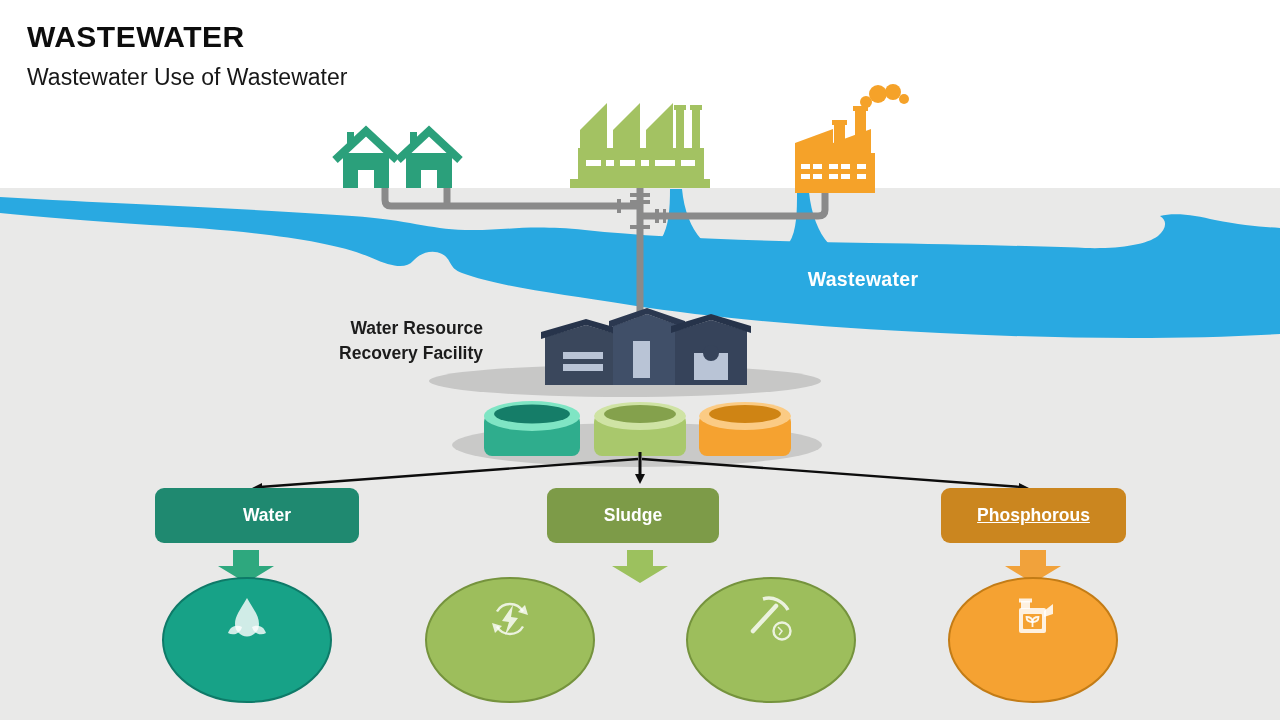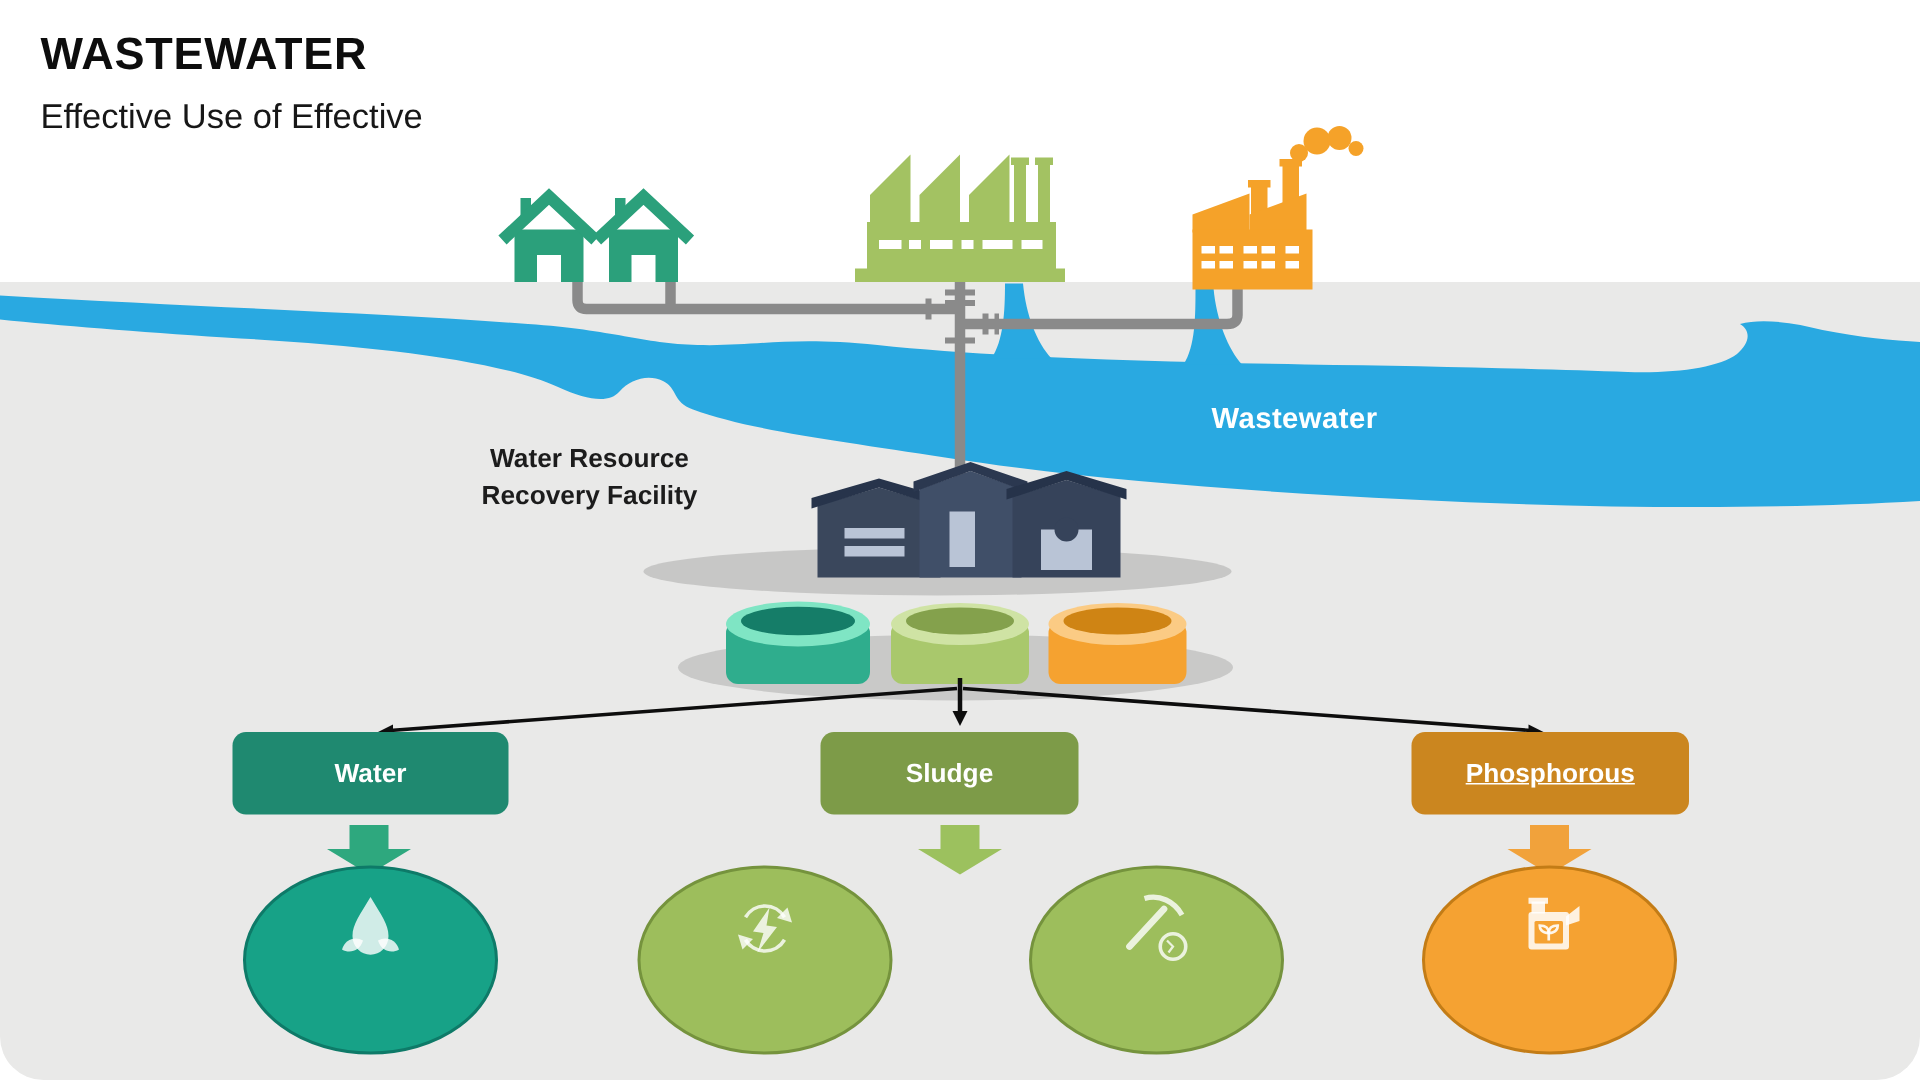--- a/index.html
+++ b/index.html
@@ -1,27 +1,27 @@
 <!DOCTYPE html>
 <html><head>
 <meta charset="utf-8">
 <style>
   html,body{margin:0;padding:0;background:#fff;}
   .stage{position:relative;width:1280px;height:720px;overflow:hidden;background:#ffffff;
-         font-family:"Liberation Sans",sans-serif;border-radius:29px;}
+         font-family:"Liberation Sans",sans-serif;}
   .scene{position:absolute;left:0;top:0;}
   .title{position:absolute;left:27px;top:20px;font-size:30px;font-weight:800;color:#0d0d0d;letter-spacing:.5px;}
   .subtitle{position:absolute;left:27px;top:64px;font-size:23px;font-weight:400;color:#171717;}
-  .facility-label{position:absolute;left:303px;top:293px;width:180px;text-align:center;
+  .facility-label{position:absolute;left:303px;top:316px;width:180px;text-align:right;
                   font-size:17.5px;font-weight:700;color:#1c1c1c;line-height:1.45;}
   .river-label{position:absolute;left:788px;top:268px;width:150px;text-align:center;
                font-size:19.5px;font-weight:700;color:#ffffff;letter-spacing:.3px;}
   .out-box{position:absolute;top:488px;height:55px;border-radius:9px;display:flex;
            align-items:center;justify-content:center;color:#fff;font-weight:700;font-size:17.5px;}
-  .box-water{left:155px;width:184px;background:#1f8970;}
+  .box-water{left:155px;width:184px;background:#1f8970;padding-left:20px;}
   .box-sludge{left:547px;width:172px;background:#7d9b48;}
   .box-phosphorous{left:941px;width:185px;background:#cb861f;text-decoration:underline;}
 </style>
 </head>
 <body>
 
 <div class="stage">
 
 <svg class="scene" width="1280" height="720" viewBox="0 0 1280 720">
 
@@ -205,21 +205,21 @@
     <rect x="1023" y="614" width="19" height="15" rx="1" fill="#f5a232"></rect>
     <g stroke="rgba(255,255,255,.9)" stroke-width="1.8" fill="none">
       <line x1="1032.5" y1="627" x2="1032.5" y2="621"></line>
       <path d="M1032.5,622 c-5,0 -6,-3 -6,-5 c4,0 6,2 6,5 z"></path>
       <path d="M1032.5,622 c5,0 6,-3 6,-5 c-4,0 -6,2 -6,5 z"></path>
     </g>
   </g>
 </svg>
 
 <div class="title">WASTEWATER</div>
-<div class="subtitle">Effective Use of Effective</div>
+<div class="subtitle">Wastewater Use of Wastewater</div>
 
 <div class="facility-label">
   <div>Water Resource</div>
   <div>Recovery Facility</div>
 </div>
 
 <div class="river-label">Wastewater</div>
 
 <div class="out-box box-water">
   <span>Water</span>

